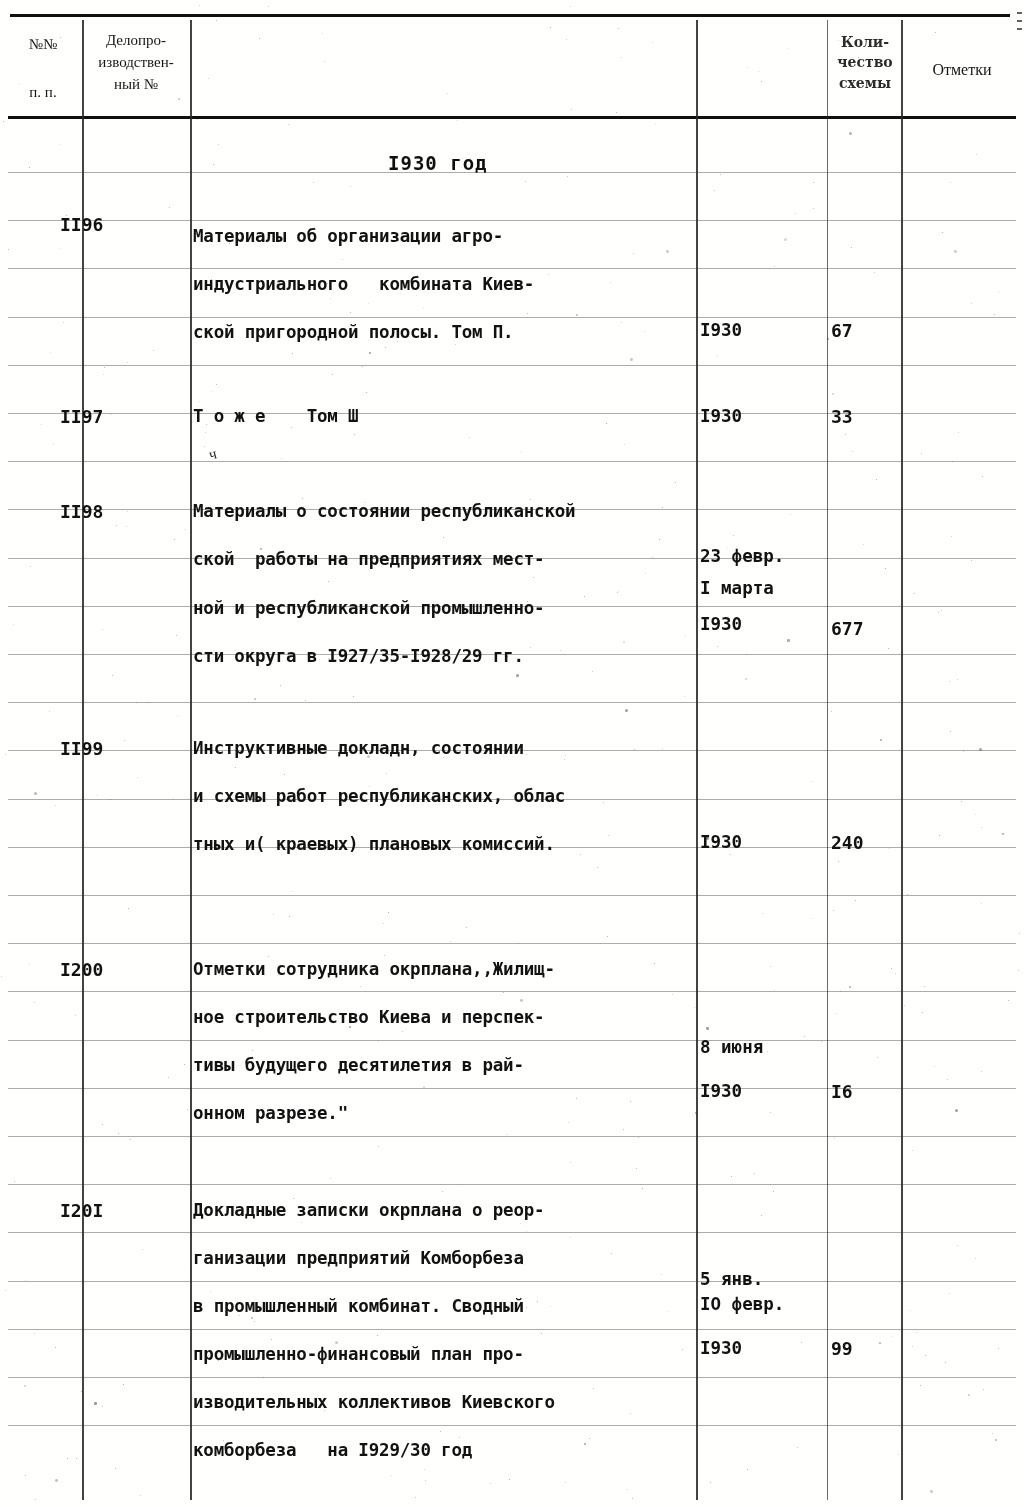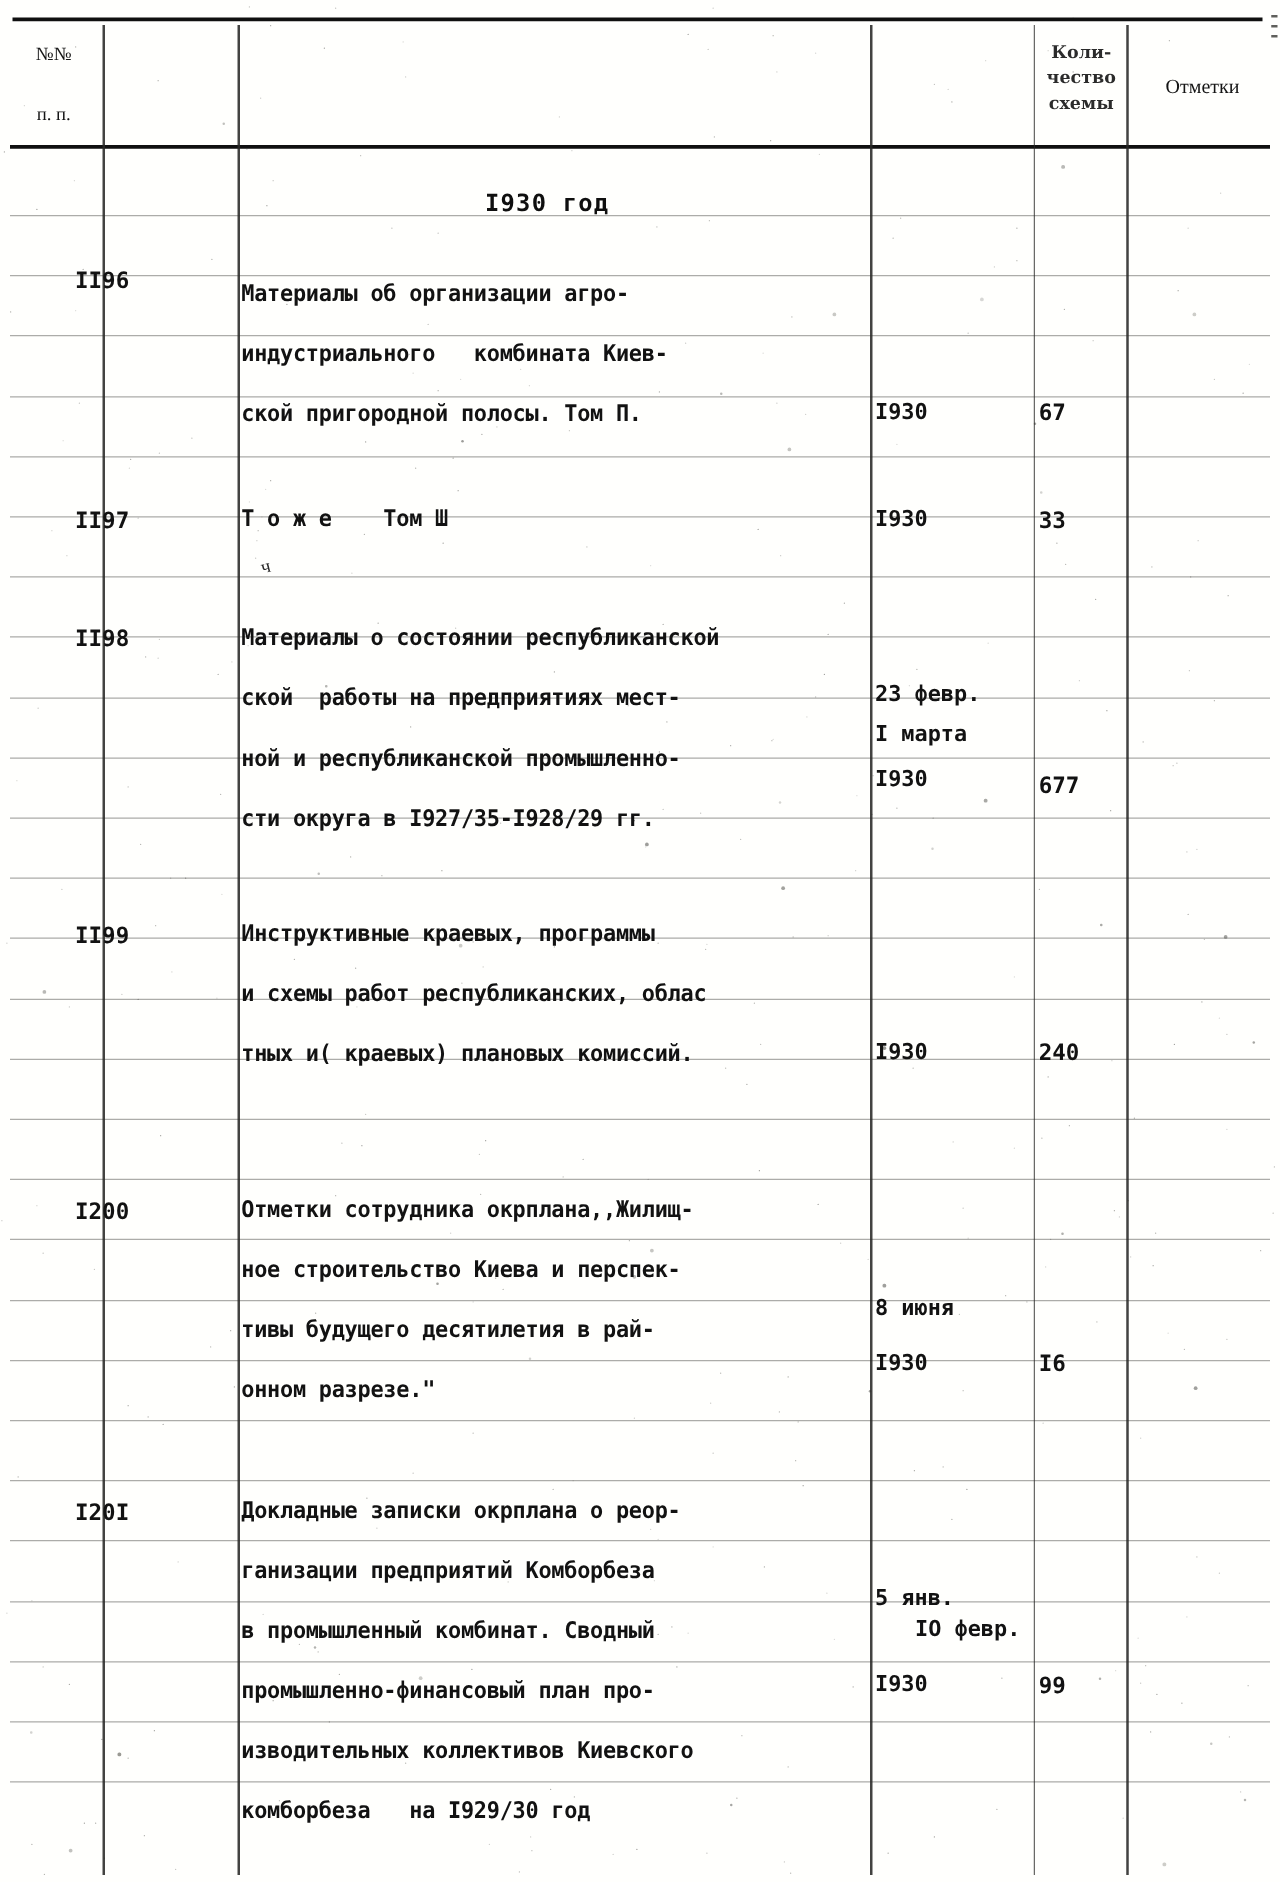--- a/index.html
+++ b/index.html
@@ -607,20 +607,25 @@
   <div class="edgetick" style="top:28px"></div>
 </div>
 
 <div id="thead">
 
   <div class="hcell serif hc-num">
     <div>№№</div>
     <div style="margin-top:26px">п. п.</div>
   </div>
 
+  <div class="hcell serif hc-delo">
+    <div>Делопро-</div>
+    <div>изводствен-</div>
+    <div>ный №</div>
+  </div>
 
 
 
   <div class="hcell hc-kol smudge">
     <span class="l1">Коли-</span>
     <span class="l2">чество</span>
     <span class="l3">схемы</span>
   </div>
 
   <div class="hcell serif hc-otm">Отметки</div>
@@ -646,21 +651,21 @@
     <div class="tw" style="left:193px; top:501px">Материалы о состоянии республиканской</div>
     <div class="tw" style="left:193px; top:549px">ской  работы на предприятиях мест-</div>
     <div class="tw" style="left:193px; top:598px">ной и республиканской промышленно-</div>
     <div class="tw" style="left:193px; top:646px">сти округа в I927/35-I928/29 гг.</div>
     <div class="datetxt" style="left:700px; top:546px">23 февр.</div>
     <div class="datetxt" style="left:700px; top:578px">I марта</div>
     <div class="datetxt" style="left:700px; top:614px">I930</div>
     <div class="num" style="left:831px; top:618px">677</div>
     <div class="num" style="left:910px; top:501px"></div>
     <div class="num" style="left:60px; top:738px">II99</div>
-    <div class="tw" style="left:193px; top:738px">Инструктивные краевых, программы</div>
+    <div class="tw" style="left:193px; top:738px">Инструктивные докладн, состоянии</div>
     <div class="tw" style="left:193px; top:786px">и схемы работ республиканских, облас</div>
     <div class="tw" style="left:193px; top:834px">тных и( краевых) плановых комиссий.</div>
     <div class="datetxt" style="left:700px; top:832px">I930</div>
     <div class="num" style="left:831px; top:832px">240</div>
     <div class="num" style="left:910px; top:738px"></div>
     <div class="num" style="left:60px; top:959px">I200</div>
     <div class="tw" style="left:193px; top:959px">Отметки сотрудника окрплана,,Жилищ-</div>
     <div class="tw" style="left:193px; top:1007px">ное строительство Киева и перспек-</div>
     <div class="tw" style="left:193px; top:1055px">тивы будущего десятилетия в рай-</div>
     <div class="tw" style="left:193px; top:1103px">онном разрезе."</div>
@@ -669,17 +674,17 @@
     <div class="num" style="left:831px; top:1081px">I6</div>
     <div class="num" style="left:910px; top:959px"></div>
     <div class="num" style="left:60px; top:1200px">I20I</div>
     <div class="tw" style="left:193px; top:1200px">Докладные записки окрплана о реор-</div>
     <div class="tw" style="left:193px; top:1248px">ганизации предприятий Комборбеза</div>
     <div class="tw" style="left:193px; top:1296px">в промышленный комбинат. Сводный</div>
     <div class="tw" style="left:193px; top:1344px">промышленно-финансовый план про-</div>
     <div class="tw" style="left:193px; top:1392px">изводительных коллективов Киевского</div>
     <div class="tw" style="left:193px; top:1440px">комборбеза   на I929/30 год</div>
     <div class="datetxt" style="left:700px; top:1269px">5 янв.</div>
-    <div class="datetxt" style="left:732px; top:1294px">IO февр.</div>
+    <div class="datetxt" style="left:700px; top:1294px">IO февр.</div>
     <div class="datetxt" style="left:700px; top:1338px">I930</div>
     <div class="num" style="left:831px; top:1338px">99</div>
     <div class="num" style="left:910px; top:1200px"></div>
   </div>
 
 </body></html>

